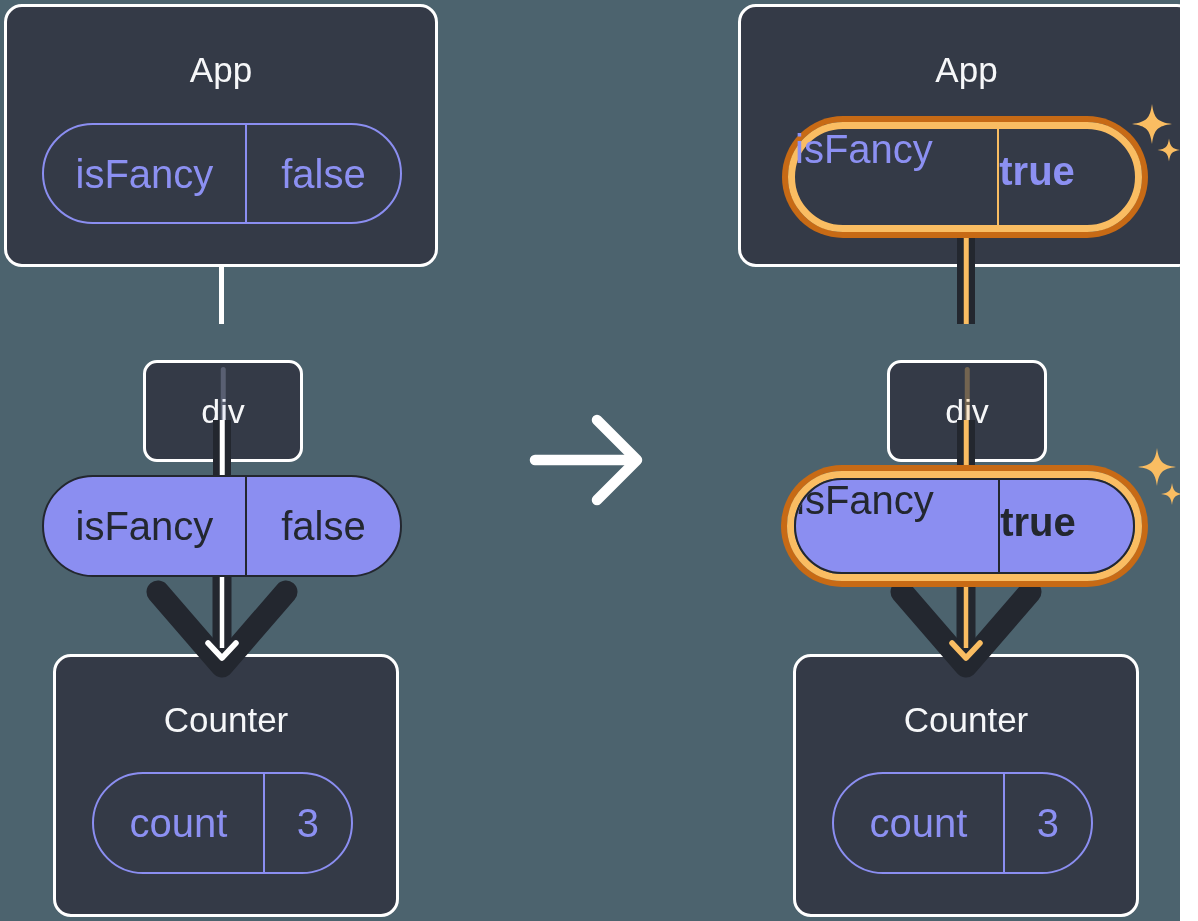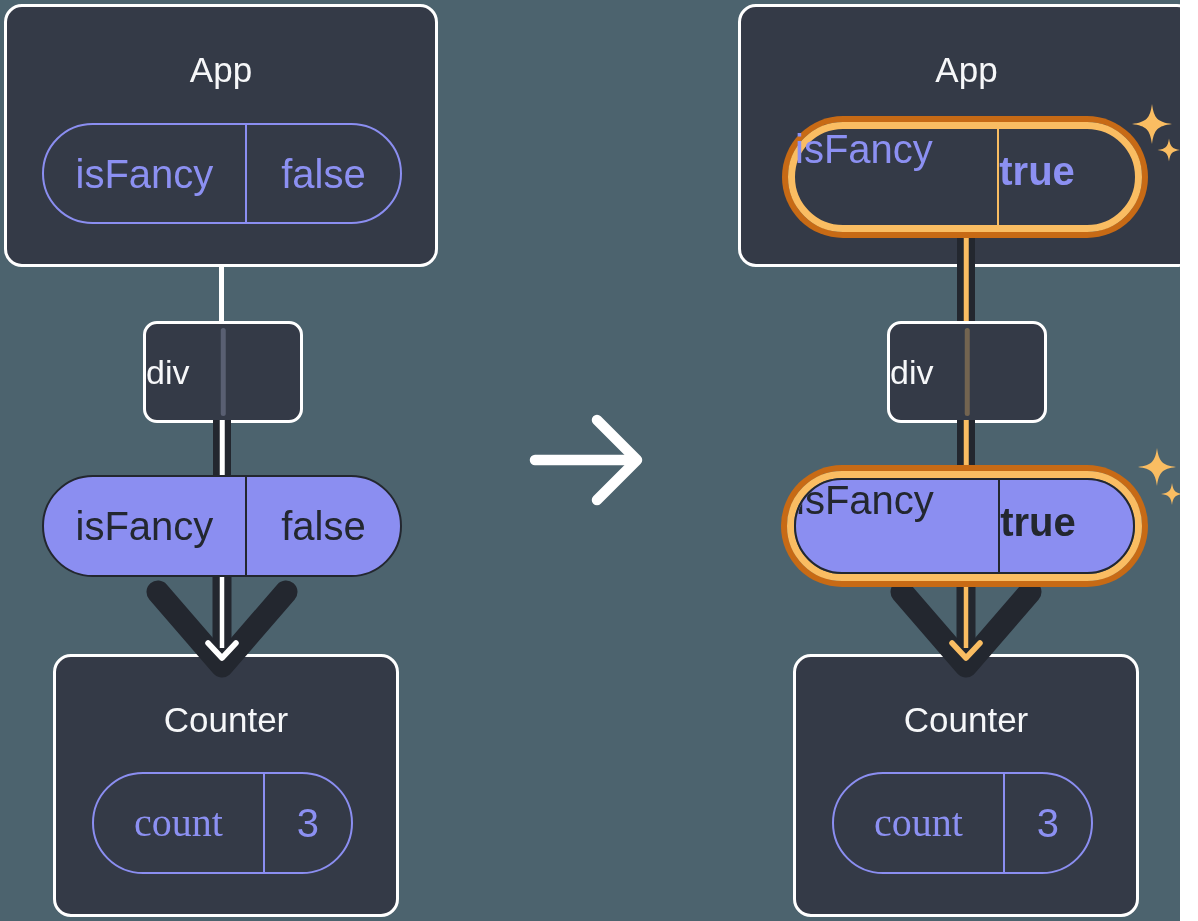--- a/index.html
+++ b/index.html
@@ -24,41 +24,41 @@
     border:3px solid var(--white);border-radius:18px;
     box-sizing:border-box;
   }
   .card-title{
     position:absolute;left:0;right:0;top:44px;text-align:center;
     color:var(--title-ink);font-size:35px;line-height:1.1;
   }
   .node{
     position:absolute;background:var(--card);
     border:3px solid var(--white);border-radius:14px;
-    box-sizing:border-box;display:flex;align-items:center;justify-content:flex-start;
-    color:var(--title-ink);font-size:34px;
+    box-sizing:border-box;display:flex;align-items:center;justify-content:center;
+    color:var(--title-ink);font-size:34px;margin-top:39px;
   }
   .ghost-line{
     position:absolute;left:50%;transform:translateX(-50%);
     top:4px;bottom:4px;width:4.5px;border-radius:3px;
   }
   .ghost-white{background:rgba(200,208,245,0.25);}
   .ghost-orange{background:rgba(250,189,98,0.32);}
   .pill{
     position:absolute;display:flex;border-radius:60px;
     box-sizing:border-box;overflow:hidden;font-size:40px;line-height:1;
   }
   .pill .cell{
     display:flex;align-items:center;justify-content:center;
     box-sizing:border-box;
   }
   .outline-pill{border:2.5px solid var(--purple);color:var(--purple-text);}
   .outline-pill .cell-l{width:57%;border-right:2.5px solid var(--purple);}
   .outline-pill .cell-r{flex:1;}
-  .count-pill .cell-l{width:66.5%;font-family:Liberation Serif, serif;}
+  .count-pill .cell-l{width:66.5%;}
   .solid-pill{background:var(--purple);border:2.5px solid var(--ink-dark);color:var(--ink-dark);}
   .solid-pill .cell-l{width:57%;border-right:2.5px solid var(--ink-dark);}
   .solid-pill .cell-r{flex:1;}
   .vline{position:absolute;background:var(--white);}
   .track{position:absolute;background:var(--ink-dark);}
   .track .core{
     position:absolute;left:50%;transform:translateX(-50%);
     top:0;bottom:0;width:4.5px;
   }
   .core-white{background:var(--white);}

